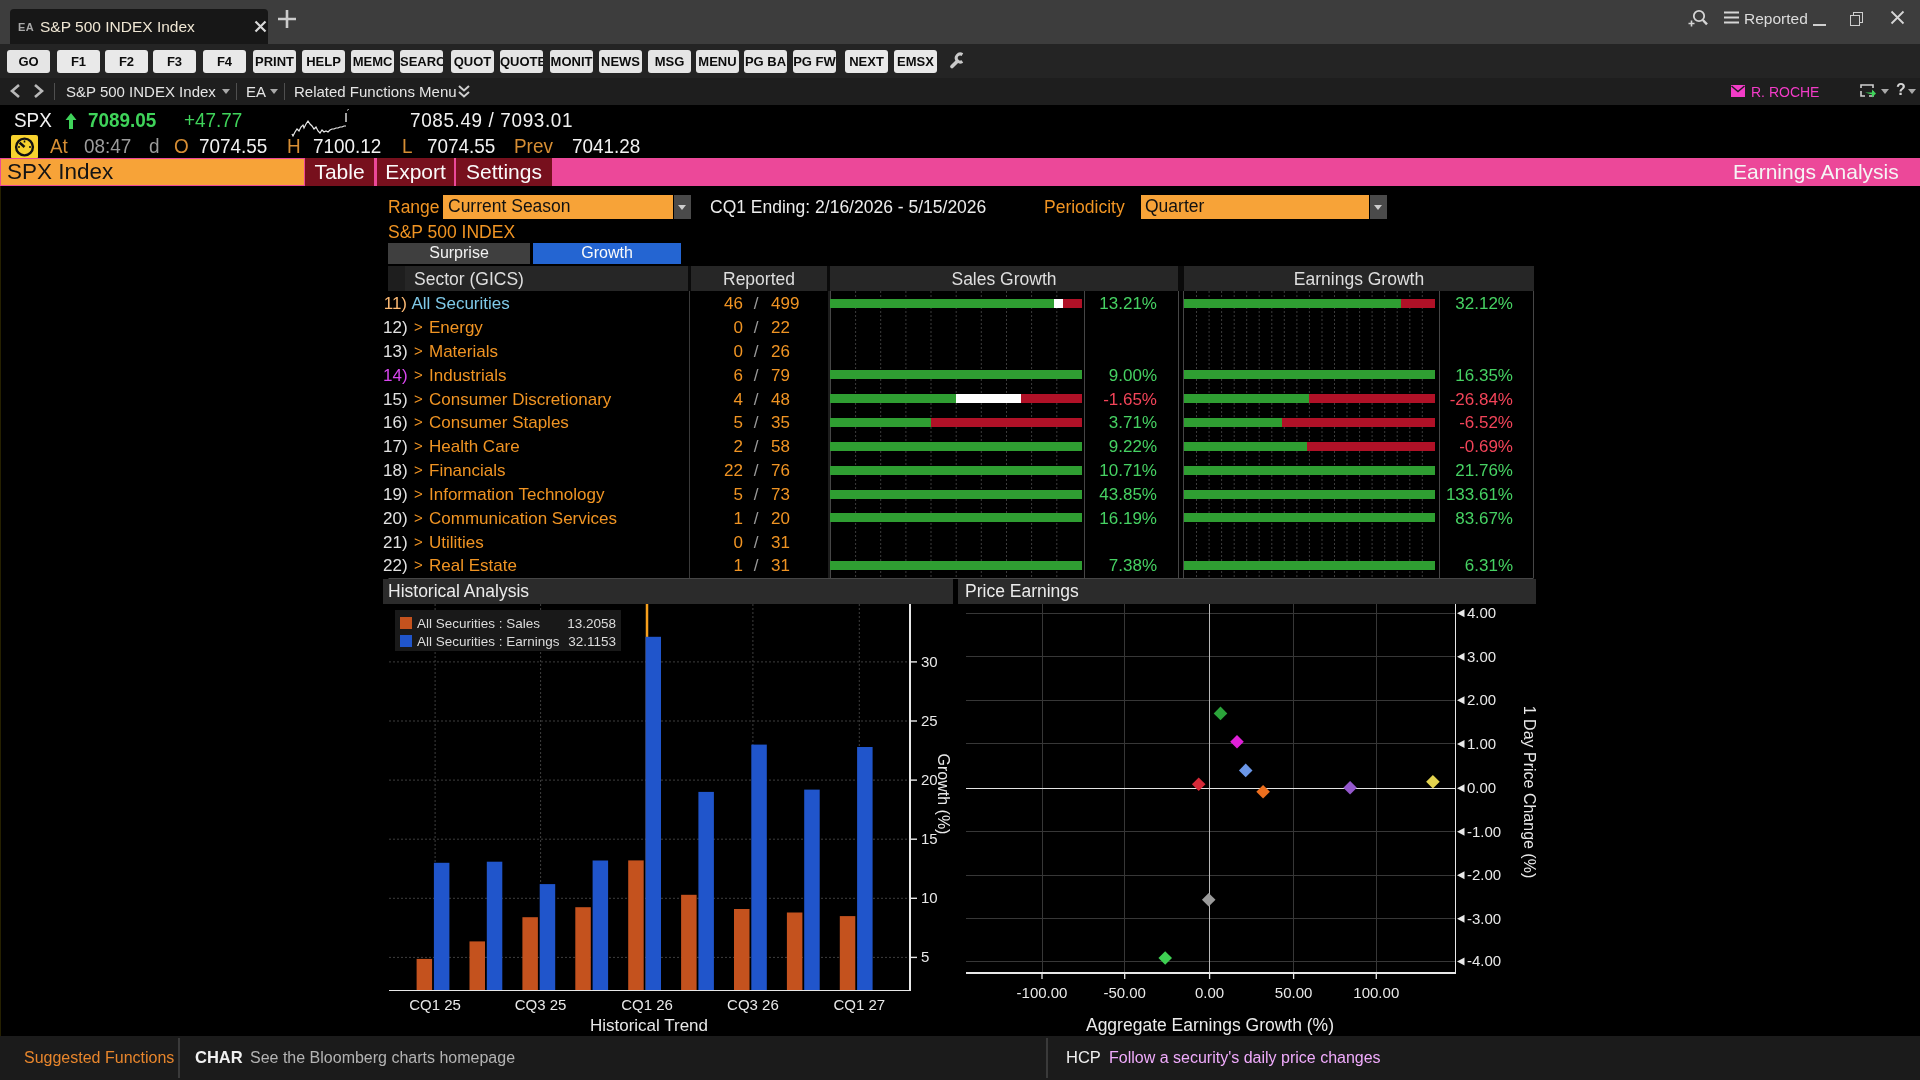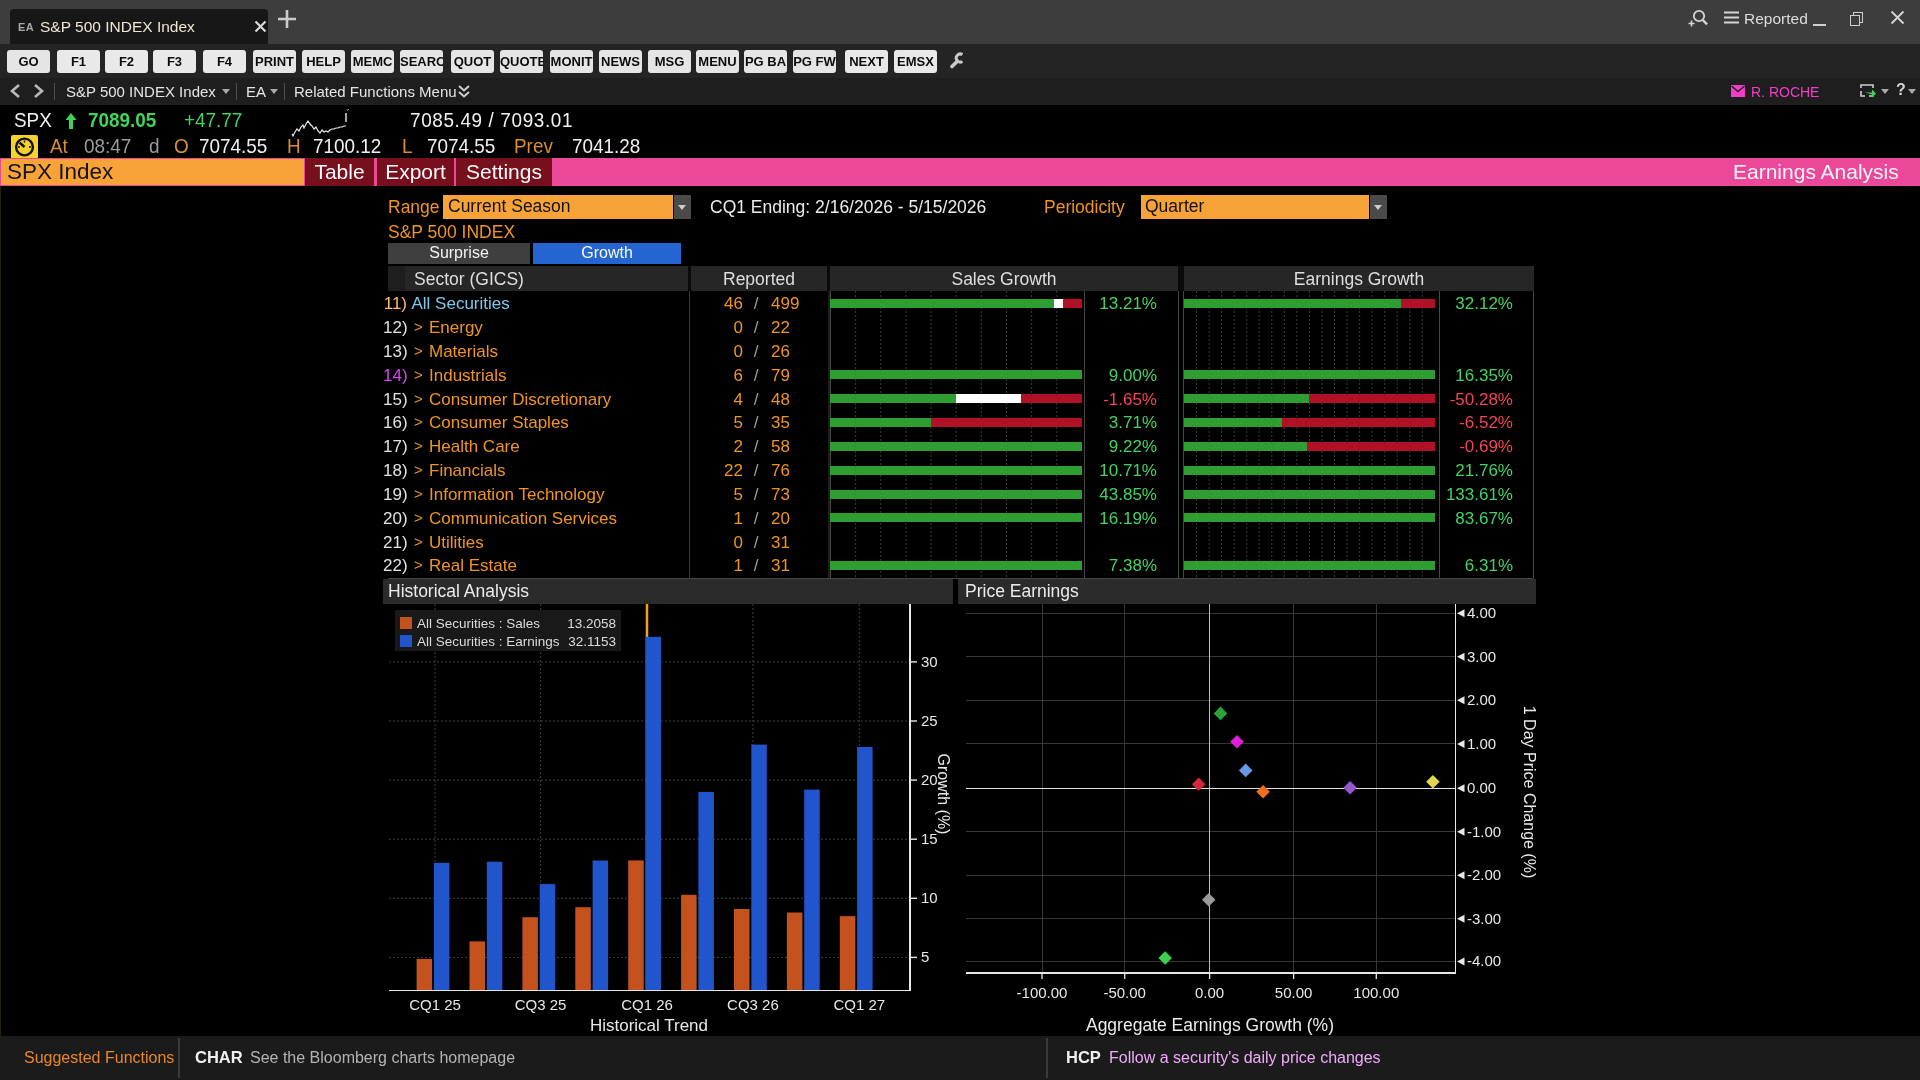--- a/index.html
+++ b/index.html
@@ -295,21 +295,21 @@
   <div class="t rowtxt org" style="left:429px;top:203.6px">Consumer Discretionary</div>
   <div class="t rowtxt org" style="left:689px;top:203.6px;width:54px;text-align:right">4</div>
   <div class="t rowtxt" style="left:750px;top:203.6px;width:12px;text-align:center;color:#9a9a9a">/</div>
   <div class="t rowtxt org" style="left:771px;top:203.6px">48</div>
   <div class="t" style="left:830.4px;top:208.2px;width:125.6px;height:9px;background:#2f9e32"></div>
   <div class="t" style="left:956.0px;top:208.2px;width:65.0px;height:9px;background:#ffffff"></div>
   <div class="t" style="left:1021.0px;top:208.2px;width:61.0px;height:9px;background:#b01127"></div>
   <div class="t rowtxt valred" style="left:1057px;top:203.6px;width:100px;text-align:right">-1.65%</div>
   <div class="t" style="left:1184.0px;top:208.2px;width:125.0px;height:9px;background:#2f9e32"></div>
   <div class="t" style="left:1309.0px;top:208.2px;width:125.8px;height:9px;background:#b01127"></div>
-  <div class="t rowtxt valred" style="left:1413px;top:203.6px;width:100px;text-align:right">-50.28%</div>
+  <div class="t rowtxt valred" style="left:1413px;top:203.6px;width:100px;text-align:right">-26.84%</div>
   <div class="t rowtxt" style="left:383px;top:227.4px;width:24px;text-align:right;color:#e2e2e2">16)</div>
   <div class="t org" style="left:414px;top:227.4px;font-size:15px">&gt;</div>
   <div class="t rowtxt org" style="left:429px;top:227.4px">Consumer Staples</div>
   <div class="t rowtxt org" style="left:689px;top:227.4px;width:54px;text-align:right">5</div>
   <div class="t rowtxt" style="left:750px;top:227.4px;width:12px;text-align:center;color:#9a9a9a">/</div>
   <div class="t rowtxt org" style="left:771px;top:227.4px">35</div>
   <div class="t" style="left:830.4px;top:232.0px;width:100.6px;height:9px;background:#2f9e32"></div>
   <div class="t" style="left:931.0px;top:232.0px;width:151.0px;height:9px;background:#b01127"></div>
   <div class="t rowtxt valgrn" style="left:1057px;top:227.4px;width:100px;text-align:right">3.71%</div>
   <div class="t" style="left:1184.0px;top:232.0px;width:98.0px;height:9px;background:#2f9e32"></div>
@@ -516,15 +516,15 @@
     <rect x="-4.8" y="-4.8" width="9.6" height="9.6" fill="#3ecf52" transform="translate(207.2 354) rotate(45)"></rect>
   </svg>
 </div>
 
 <div id="statusbar">
   <div style="left:24px;top:13px;font-size:16px;color:#e8862c">Suggested Functions</div>
   <div style="left:178px;top:2px;width:2px;height:40px;background:#3a3a3a"></div>
   <div style="left:195px;top:12px;font-size:16.5px;font-weight:bold;color:#f0f0f0">CHAR</div>
   <div style="left:250px;top:13px;font-size:16px;color:#b3b3b3">See the Bloomberg charts homepage</div>
   <div style="left:1046px;top:2px;width:2px;height:40px;background:#3a3a3a"></div>
-  <div style="left:1066px;top:12px;font-size:16.5px;font-weight:bold;color:#f0f0f0">HCP</div>
+  <div style="left:1066px;top:12px;font-size:16.5px;font-weight:normal;color:#f0f0f0">HCP</div>
   <div style="left:1109px;top:13px;font-size:16px;color:#f0abfc">Follow a security's daily price changes</div>
 </div>
 
 </body></html>

